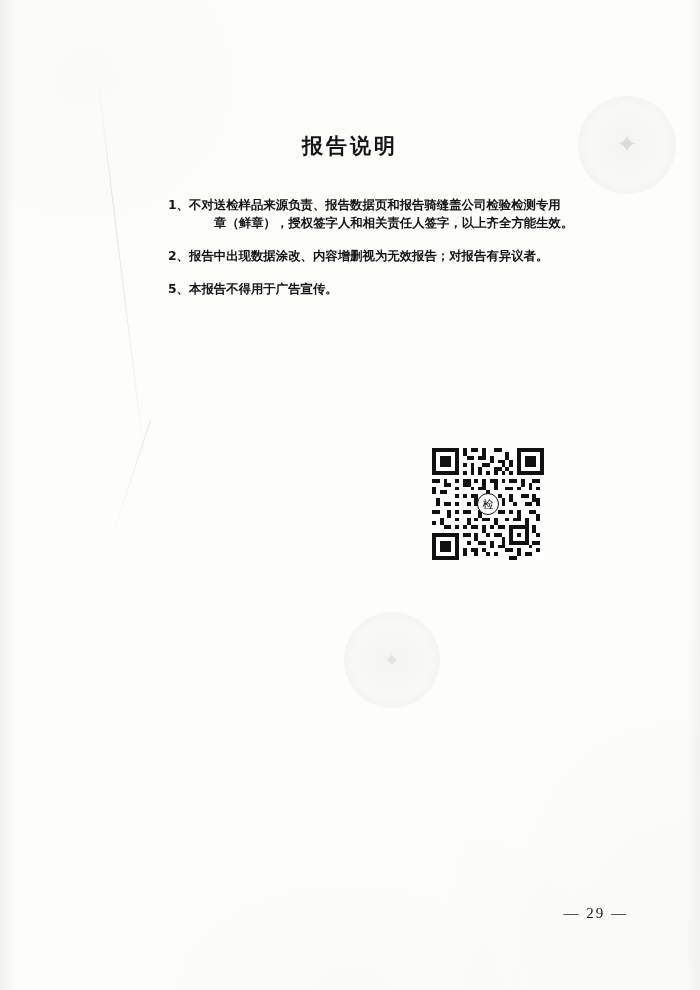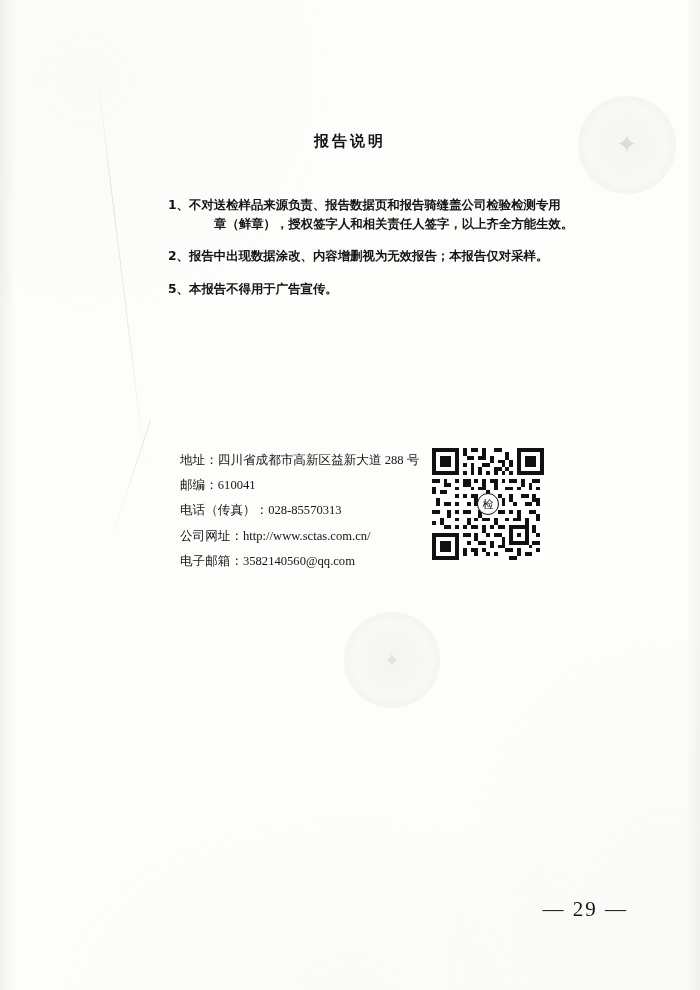--- a/index.html
+++ b/index.html
@@ -107,21 +107,21 @@
 
   
   .doc-title {
     position: absolute;
     left: 0;
     right: 0;
     top: 132px;
     text-align: center;
     font-family: Liberation Mono, monospace;
     font-weight: bold;
-    font-size: 15px;
+    font-size: 21px;
     letter-spacing: 3px;
     color: #141414;
   }
 
   .clause-list {
     position: absolute;
     left: 168px;
     top: 195px;
     width: 420px;
     font-family: "DejaVu Sans", sans-serif;
@@ -130,20 +130,21 @@
     color: #141414;
   }
   .clause {
     margin-bottom: 13px;
     text-align: justify;
     font-weight: bold;
   }
   .clause .cont {
     display: block;
     padding-left: 46px;
+    font-family: Liberation Serif, serif;
   }
 
   .contact-block {
     position: absolute;
     left: 180px;
     top: 448px;
     width: 240px;
     font-family: "Liberation Serif", serif;
     font-size: 12.6px;
     line-height: 2.0;
@@ -183,21 +184,21 @@
     font-size: 11px;
     color: #111;
     font-family: "DejaVu Sans", sans-serif;
   }
 
   .page-number {
     position: absolute;
     right: 72px;
     bottom: 68px;
     font-family: "Liberation Serif", serif;
-    font-size: 21px;
+    font-size: 15px;
     letter-spacing: 2px;
     color: #161616;
   }
 </style>
 </head>
 <body>
 
 <div class="page">
   <div class="scan-noise"></div>
   <div class="edge-shade"></div>
@@ -215,34 +216,27 @@
   </div>
 
   <div class="doc-title">报告说明</div>
 
   <div class="clause-list">
     <div class="clause">
       <span>1、</span><span>不对送检样品来源负责、报告数据页和报告骑缝盖公司检验检测专用</span>
       <span class="cont">章（鲜章），授权签字人和相关责任人签字，以上齐全方能生效。</span>
     </div>
     <div class="clause">
-      <span>2、</span><span>报告中出现数据涂改、内容增删视为无效报告；本报告仅对采样。</span>
+      <span>2、</span><span>报告中出现数据涂改、内容增删视为无效报告；对报告有异议者。</span>
     </div>
     <div class="clause">
       <span>5、</span><span>本报告不得用于广告宣传。</span>
     </div>
   </div>
 
-  <div class="contact-block">
-    <div class="contact-row">地址：四川省成都市高新区益新大道 288 号</div>
-    <div class="contact-row">邮编：610041</div>
-    <div class="contact-row">电话（传真）：028-85570313</div>
-    <div class="contact-row">公司网址：http://www.sctas.com.cn/</div>
-    <div class="contact-row">电子邮箱：3582140560@qq.com</div>
-  </div>
 
   <div class="qr-wrap">
     <svg class="qr" viewBox="0 0 29 29" shape-rendering="crispEdges">
       <rect x="0" y="0" width="29" height="29" fill="#ffffff"></rect>
       <g fill="#111111">
 
         <rect x="0" y="0" width="7" height="1"></rect>
           <rect x="0" y="6" width="7" height="1"></rect>
         <rect x="0" y="0" width="1" height="7"></rect>
           <rect x="6" y="0" width="1" height="7"></rect>

